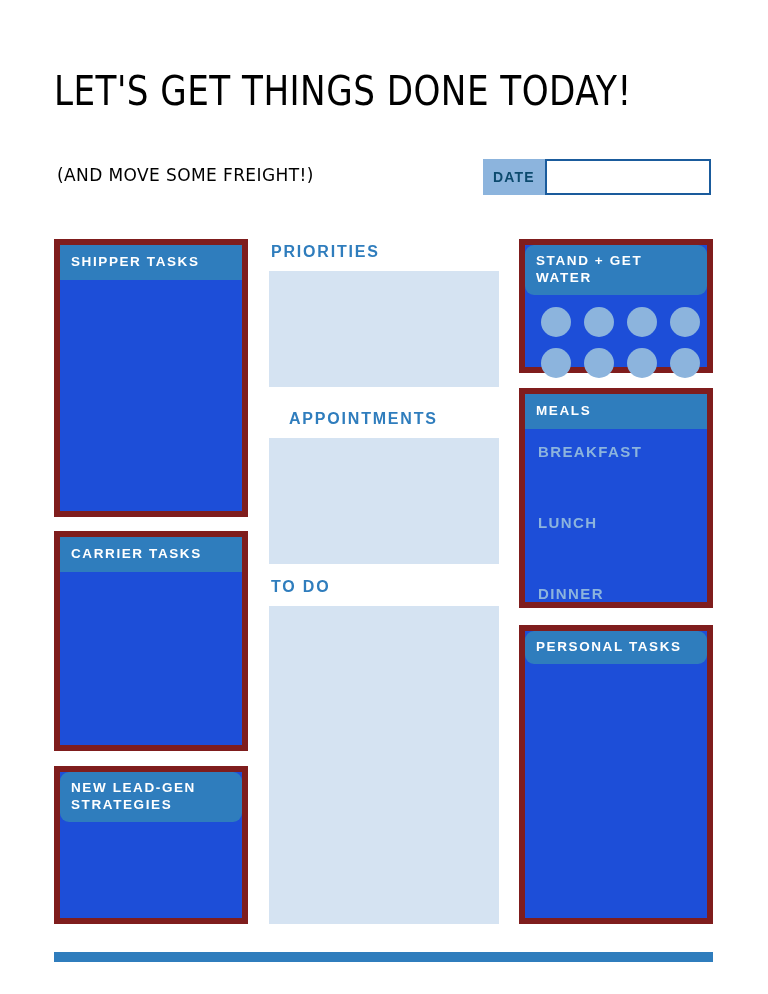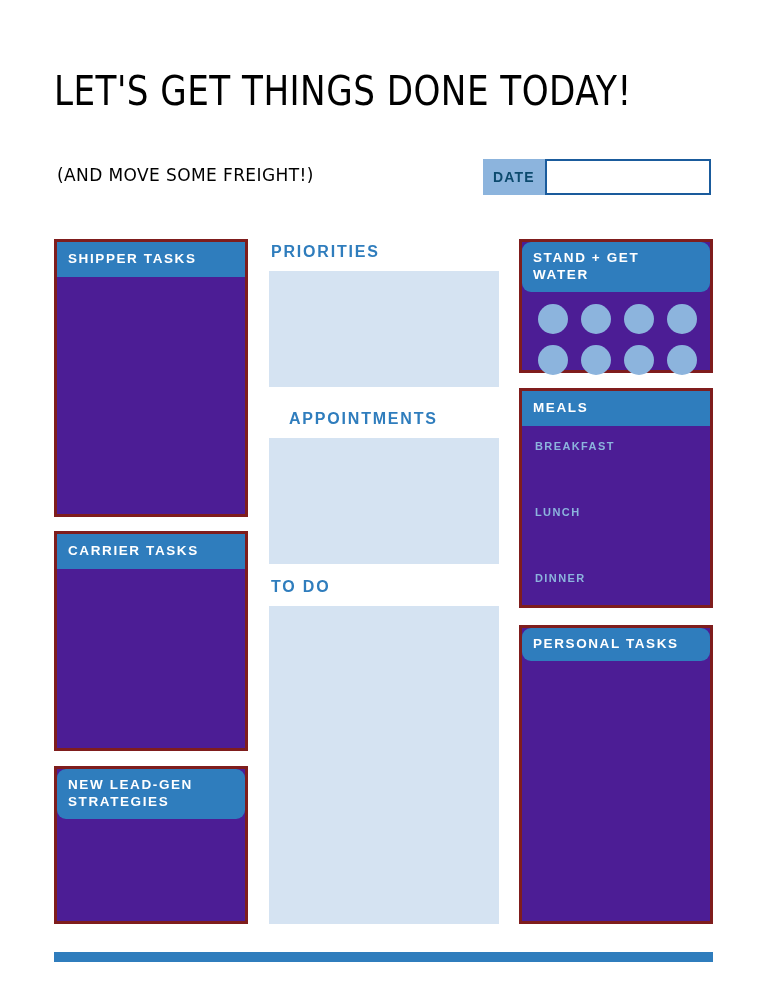--- a/index.html
+++ b/index.html
@@ -70,23 +70,23 @@
   .date-field {
     width: 166px;
     border: 2px solid #1a5b9c;
     background: #ffffff;
     box-sizing: border-box;
   }
 
   
   .boxed {
     position: absolute;
-    border: 3px solid #7f1d1d;
+    border: 6px solid #7f1d1d;
     box-sizing: border-box;
-    background: #4c1d95;
+    background: #1d4ed8;
   }
   .box-header {
     background: #2f7dbd;
     color: #ffffff;
     font-size: 13.5px;
     letter-spacing: 1.6px;
     font-weight: bold;
     padding: 9px 10px 9px 11px;
     line-height: 1.25;
     box-sizing: border-box;
@@ -128,21 +128,21 @@
   .dot {
     width: 30px;
     height: 30px;
     border-radius: 50%;
     background: #8cb4dd;
   }
 
   #meals { left: 519px; top: 388px; width: 194px; height: 220px; }
   .meal-label {
     color: #8cb4dd;
-    font-size: 11px;
+    font-size: 15px;
     font-weight: bold;
     letter-spacing: 1.4px;
     padding: 14px 0 0 13px;
   }
   .meal-line { height: 40px; }
 
   #personal { left: 519px; top: 625px; width: 194px; height: 299px; }
 
   
   #footer-bar {

